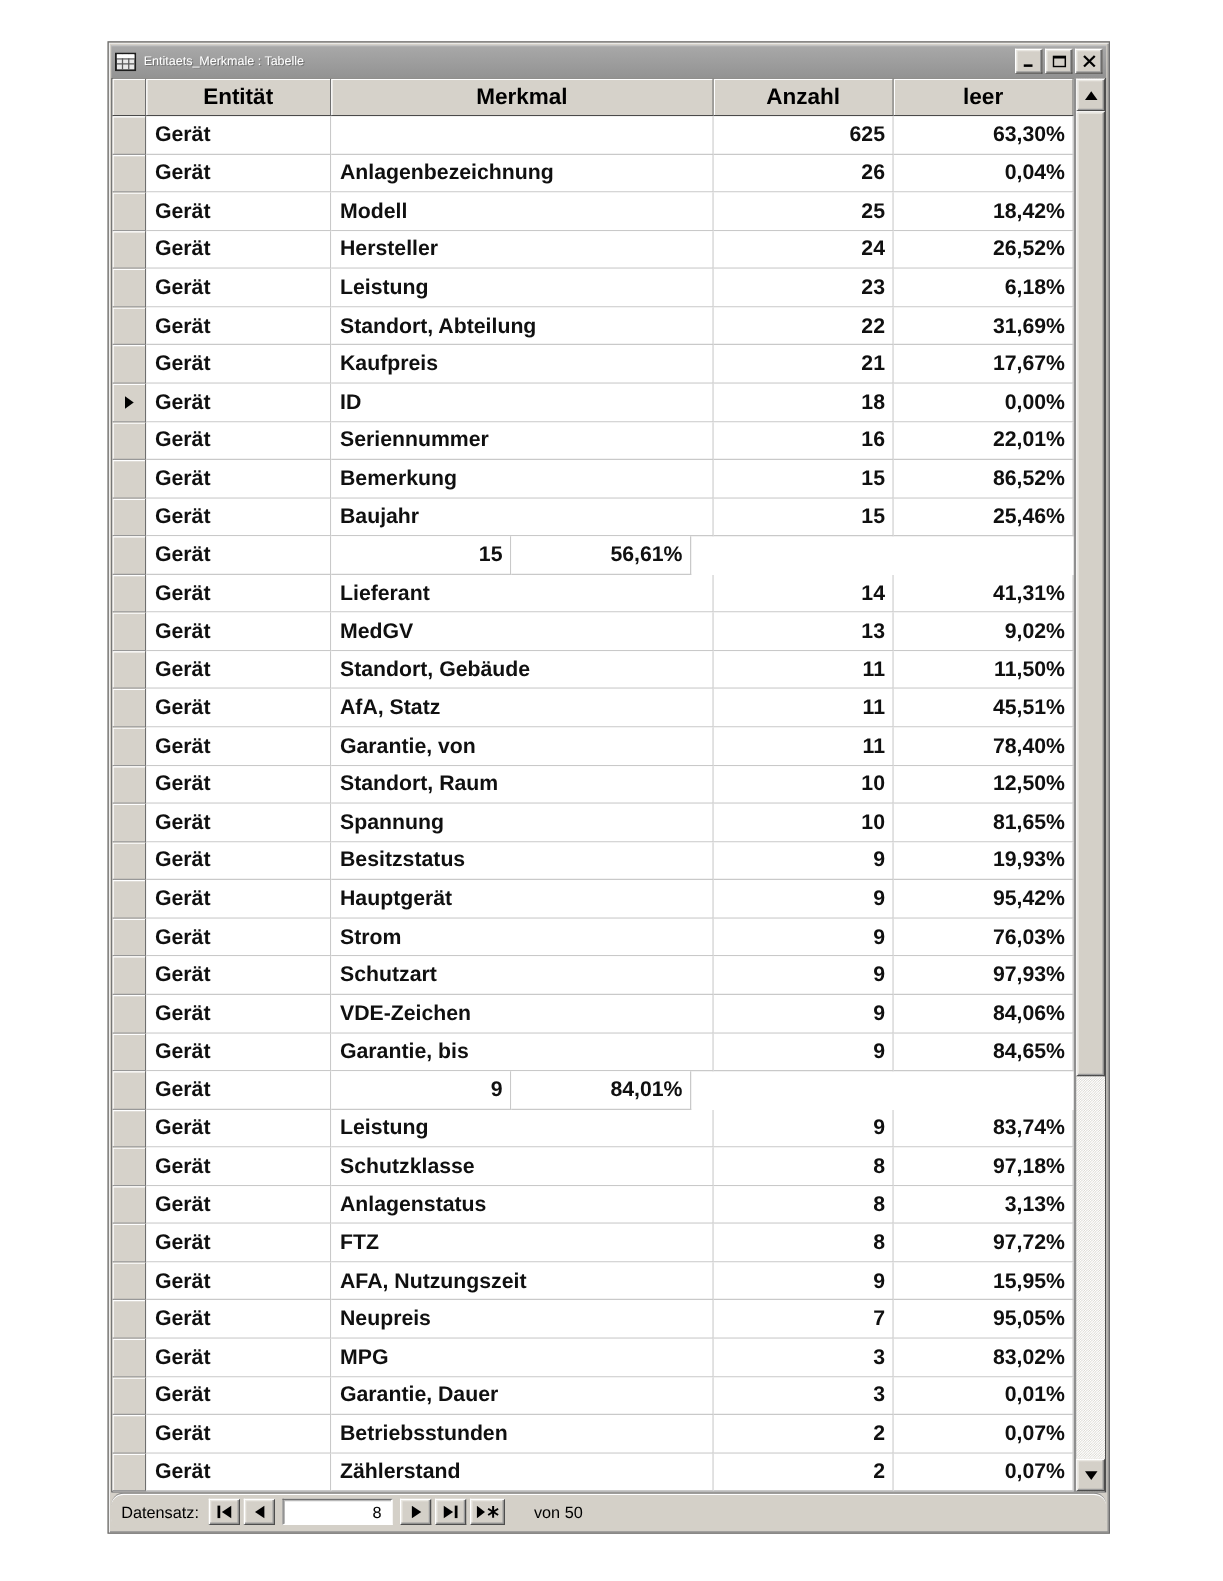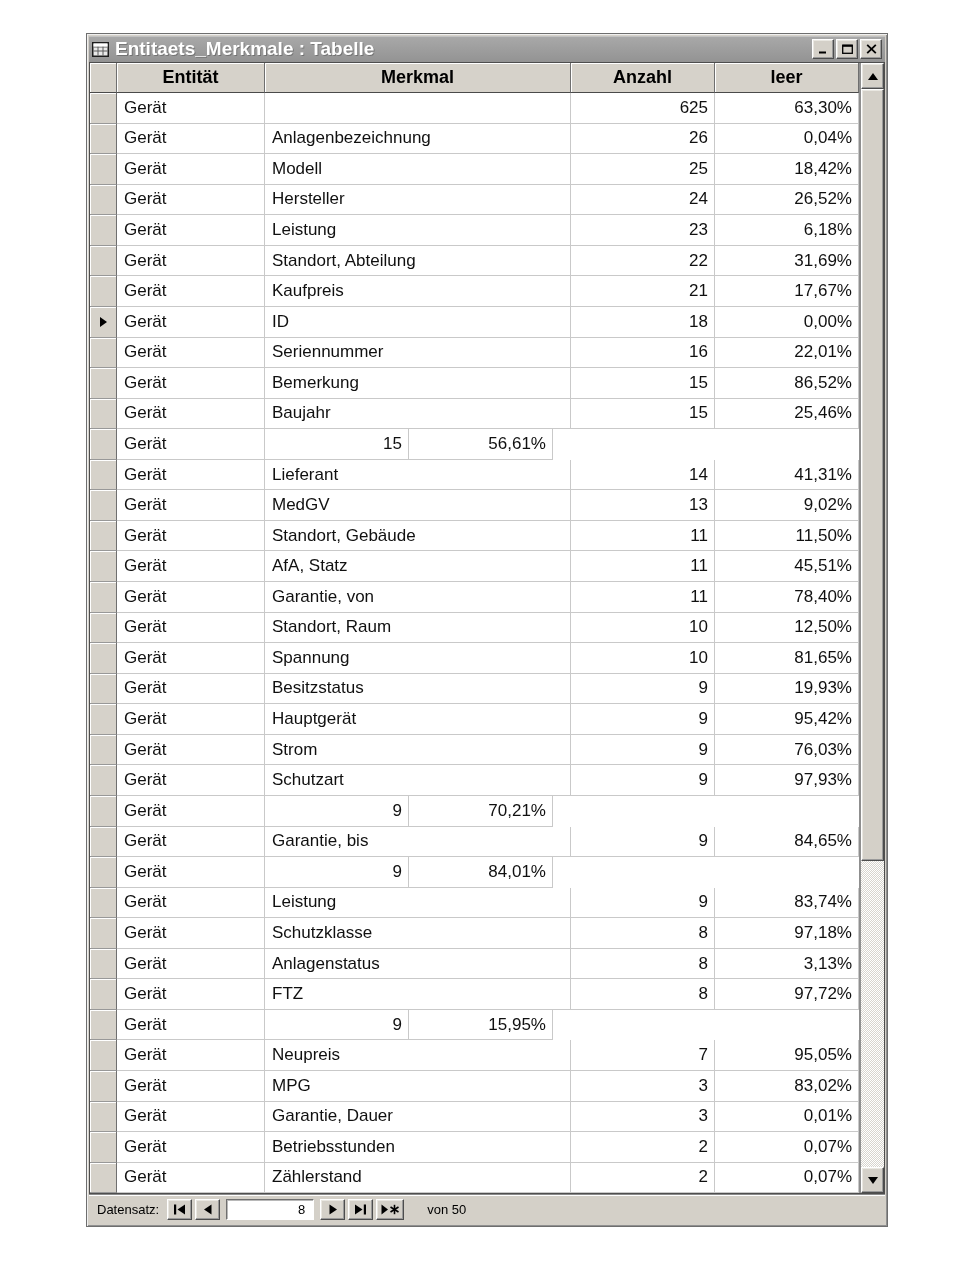--- a/index.html
+++ b/index.html
@@ -14,21 +14,21 @@
     box-shadow: inset 1px 1px 0 #efefef, inset -1px -1px 0 #909090;
   }
 
   
   .titlebar {
     height: 26px; background: linear-gradient(#a9a9a9, #939393);
     display: flex; align-items: center; gap: 6px; padding: 0 3px;
     box-shadow: inset 0 1px 0 #c2c2c2;
   }
   .title-icon { width: 17px; height: 15px; flex: 0 0 auto; display: block; }
-  .title-text { flex: 1; color: #ffffff; font-weight: bold; font-size: 19px;
+  .title-text { flex: 1; color: #ffffff; font-weight: normal; font-size: 10px;
                 white-space: nowrap; overflow: hidden;
                 text-shadow: 1px 1px 0 rgba(0,0,0,0.25); }
   .window-buttons { display: flex; gap: 2px; }
   .win-btn {
     width: 22px; height: 20px; background: #d4d0c8;
     border: 1px solid; border-color: #ffffff #4d4d4d #4d4d4d #ffffff;
     box-shadow: inset -1px -1px 0 #9a9a9a, inset 1px 1px 0 #e9e7e1;
     display: flex; align-items: center; justify-content: center;
   }
 
@@ -45,21 +45,21 @@
     font-weight: bold; font-size: 18px; color: #000;
   }
   .corner { width: 27px; }
 
   .col-entitaet { width: 148px; }
   .col-merkmal  { width: 306px; }
   .col-anzahl   { width: 144px; }
   .col-leer     { width: 144px; }
 
   .rows { height: 1100px; display: flex; flex-direction: column; background: #fff; }
-  .row { flex: 1 1 0; display: flex; min-height: 0; }
+  .row { flex: 1 1 0; display: flex; min-height: 0; font-weight: bold; }
   .selector {
     width: 27px; background: #d6d2ca;
     border-right: 1px solid #6f6f6f; border-bottom: 1px solid #989898;
     box-shadow: inset 1px 1px 0 #ffffff;
     display: flex; align-items: center; justify-content: center;
   }
   .record-arrow { width: 0; height: 0; visibility: hidden;
     border-left: 7px solid #000; border-top: 5px solid transparent; border-bottom: 5px solid transparent; }
   .record-arrow.visible { visibility: visible; }
 
@@ -91,21 +91,21 @@
   .tri-up   { width: 0; height: 0; border-left: 5px solid transparent; border-right: 5px solid transparent; border-bottom: 7px solid #000; }
   .tri-down { width: 0; height: 0; border-left: 5px solid transparent; border-right: 5px solid transparent; border-top: 7px solid #000; }
   .scroll-thumb { height: 772px; flex: 0 0 auto; }
   .scroll-track { flex: 1 1 auto; }
 
   
   .navbar {
     height: 30px; background: #d4d0c8;
     border-top: 1px solid #8a8a8a; box-shadow: inset 0 1px 0 #ffffff;
     display: flex; align-items: center; gap: 3px; padding-left: 8px;
-    font-size: 13px; color: #000;
+    font-size: 13px; color: #000; border-radius: 10px;
   }
   .nav-label { margin-right: 5px; }
   .nav-btn {
     width: 25px; height: 21px; background: #d4d0c8; flex: 0 0 auto;
     border: 1px solid; border-color: #ffffff #4d4d4d #4d4d4d #ffffff;
     box-shadow: inset -1px -1px 0 #9a9a9a, inset 1px 1px 0 #e9e7e1;
     display: flex; align-items: center; justify-content: center;
   }
   .nav-btn.wide { width: 28px; }
   .record-box {
@@ -373,22 +373,23 @@
     <div class="cell text col-entitaet">Gerät</div>
     <div class="cell text col-merkmal">Schutzart</div>
     <div class="cell num col-anzahl">9</div>
     <div class="cell num col-leer">97,93%</div>
   </div>
           <div class="row">
     <div class="selector">
       <span class="record-arrow"></span>
     </div>
     <div class="cell text col-entitaet">Gerät</div>
-    <div class="cell num col-anzahl">9</div>
-    <div class="cell num col-leer">70,21%</div>
+    <div class="cell text col-merkmal">VDE-Zeichen</div>
+    <div class="cell num col-anzahl">9</div>
+    <div class="cell num col-leer">84,06%</div>
   </div>
           <div class="row">
     <div class="selector">
       <span class="record-arrow"></span>
     </div>
     <div class="cell text col-entitaet">Gerät</div>
     <div class="cell text col-merkmal">Garantie, bis</div>
     <div class="cell num col-anzahl">9</div>
     <div class="cell num col-leer">84,65%</div>
   </div>
@@ -434,20 +435,21 @@
     <div class="cell text col-entitaet">Gerät</div>
     <div class="cell text col-merkmal">FTZ</div>
     <div class="cell num col-anzahl">8</div>
     <div class="cell num col-leer">97,72%</div>
   </div>
           <div class="row">
     <div class="selector">
       <span class="record-arrow"></span>
     </div>
     <div class="cell text col-entitaet">Gerät</div>
+    <div class="cell text col-merkmal">AFA, Nutzungszeit</div>
     <div class="cell num col-anzahl">9</div>
     <div class="cell num col-leer">15,95%</div>
   </div>
           <div class="row">
     <div class="selector">
       <span class="record-arrow"></span>
     </div>
     <div class="cell text col-entitaet">Gerät</div>
     <div class="cell text col-merkmal">Neupreis</div>
     <div class="cell num col-anzahl">7</div>

